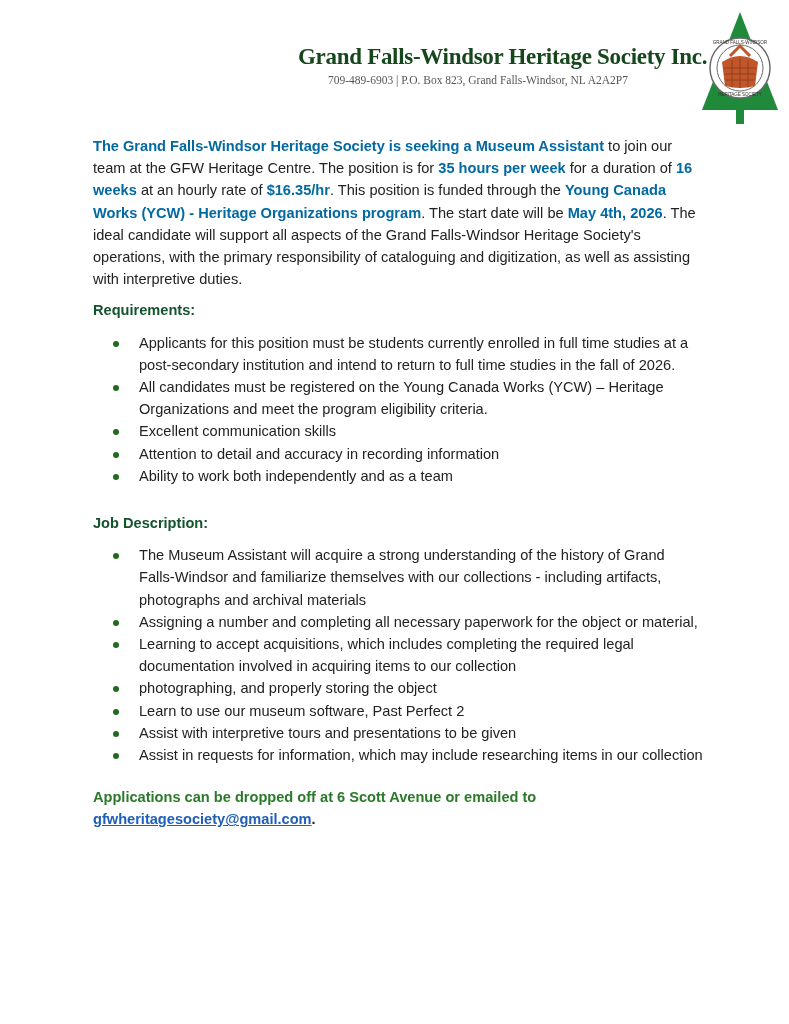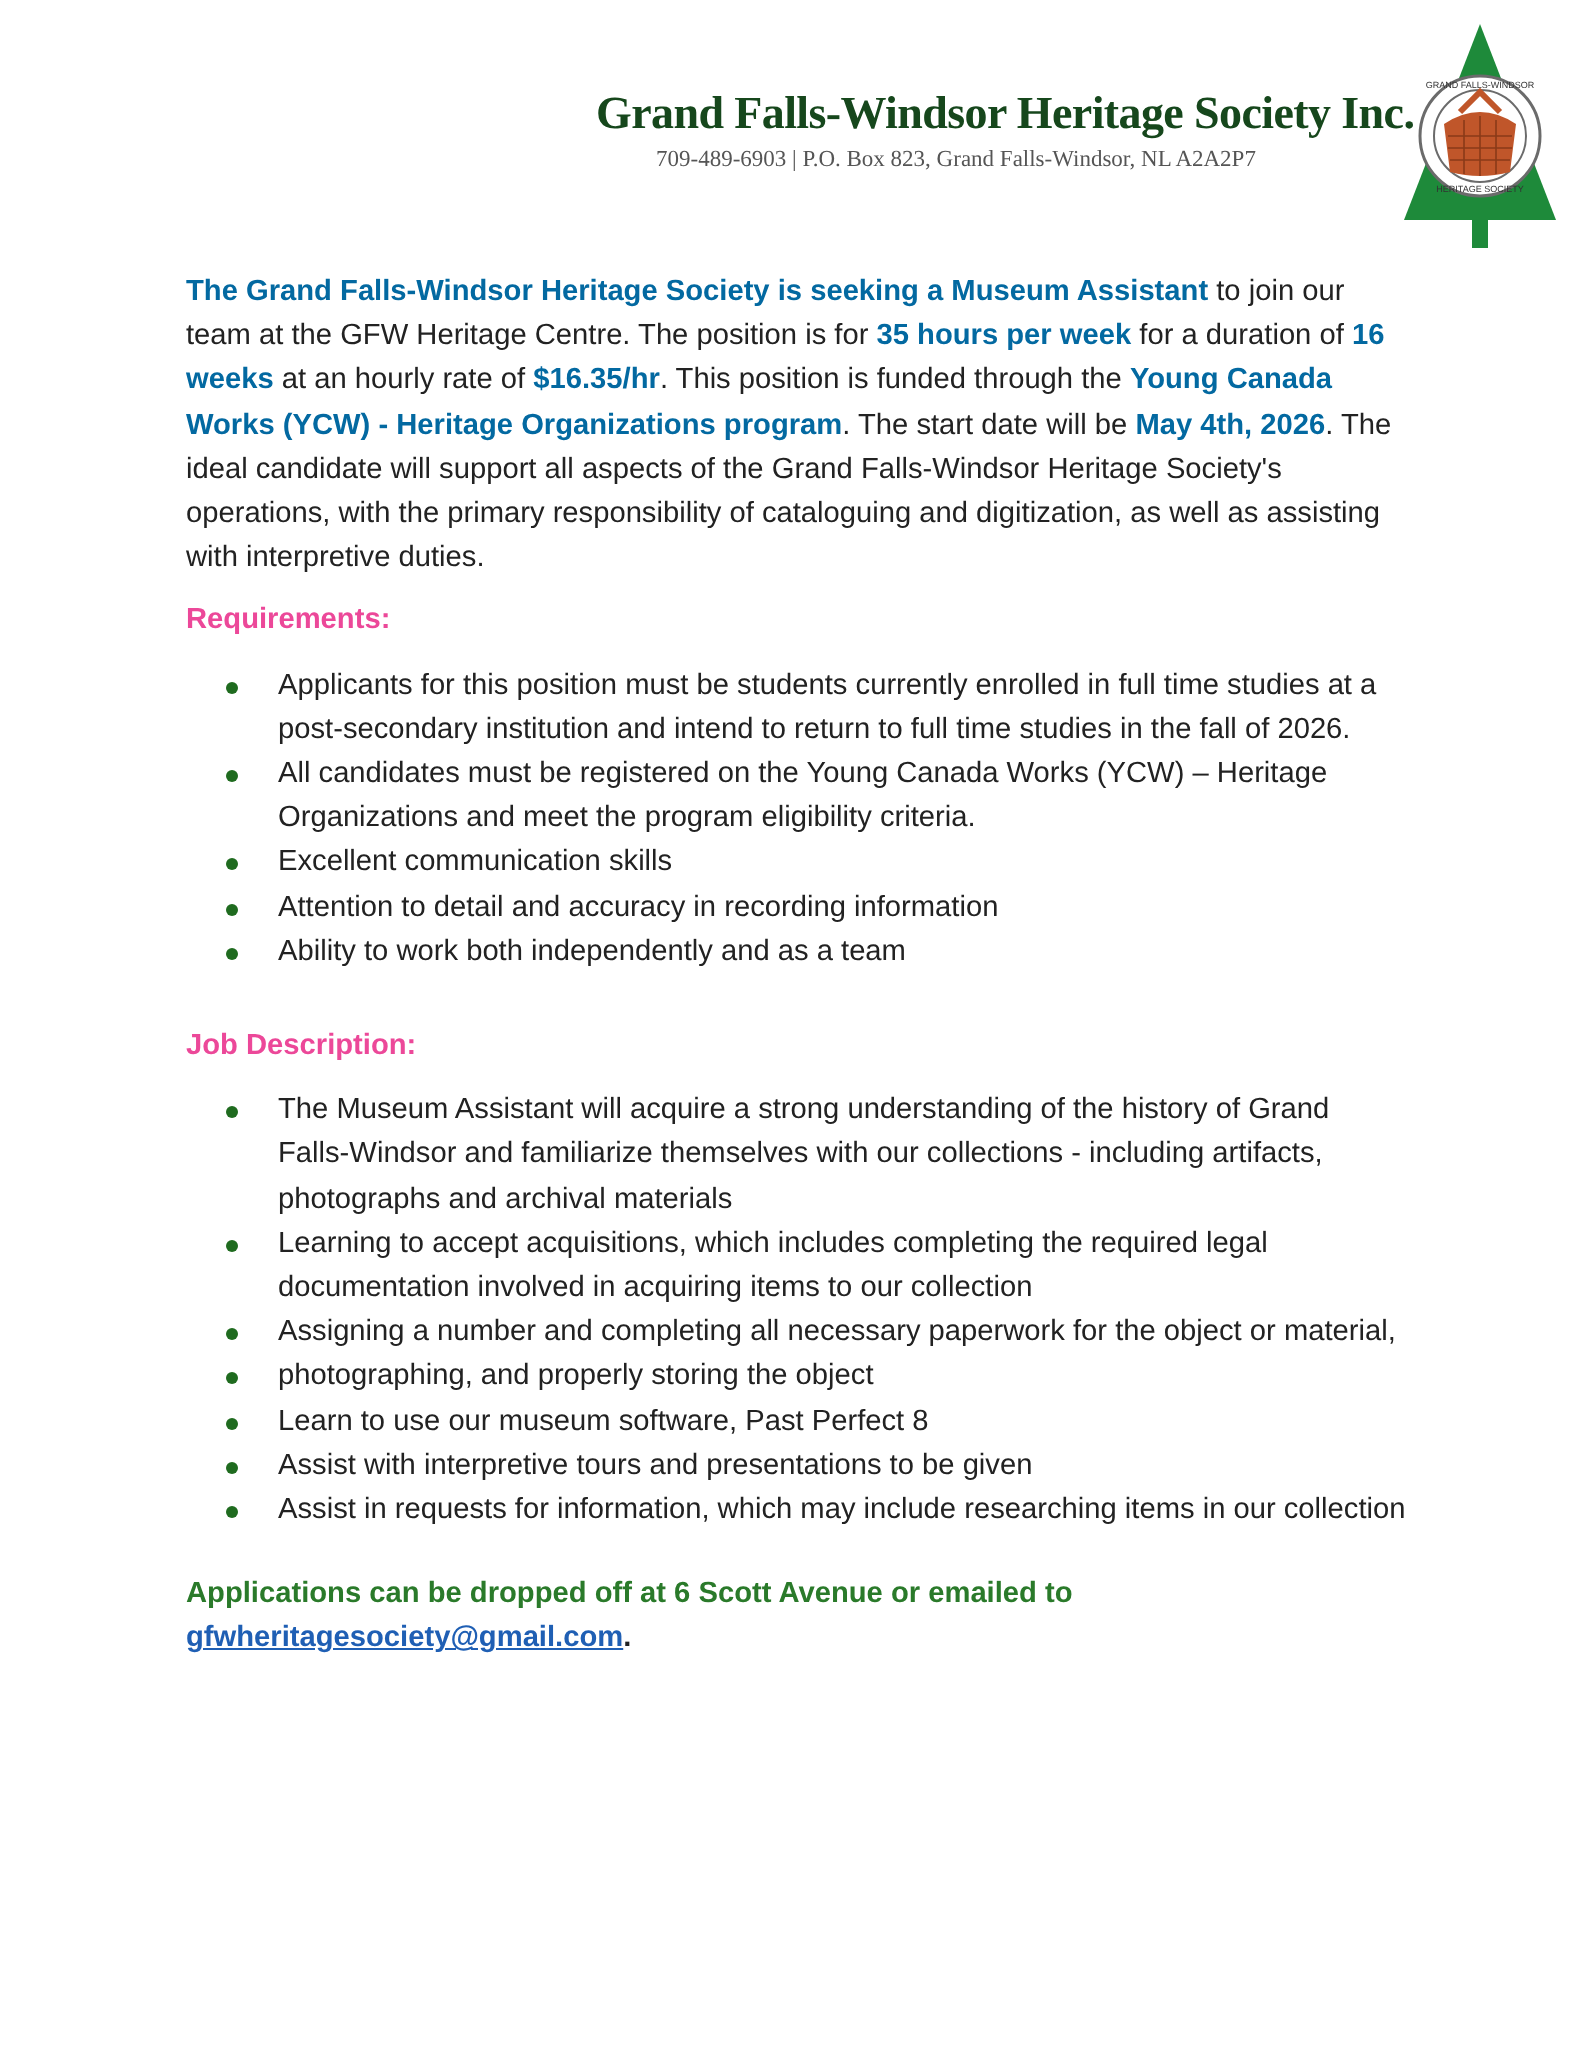--- a/index.html
+++ b/index.html
@@ -19,21 +19,21 @@
   .logo { position: absolute; left: 700px; top: 10px; width: 80px; height: 115px; }
 
   
   .content {
     position: absolute; left: 93px; top: 135px; width: 610px;
     font-family: "Liberation Sans", sans-serif; font-size: 14.6px; line-height: 22.2px; color: #222;
   }
   .g { color: #0369a1; font-weight: bold; }
   .intro { margin: 0; }
   .section-title {
-    color: #ec4899; font-weight: bold; margin: 9px 0 0 0;
+    color: #14532d; font-weight: bold; margin: 9px 0 0 0;
   }
   ul { list-style: none; margin: 10px 0 0 0; padding: 0 0 0 46px; }
   li { position: relative; margin: 0; }
   li::before {
     content: ""; position: absolute; left: -26px; top: 9px;
     width: 6px; height: 6px; border-radius: 50%; background: #1f6b1f;
   }
   .gap { height: 16px; }
   .closing { margin-top: 20px; color: #2a7a2a; font-weight: bold; }
   .closing a { color: #1f5fb4; }
@@ -77,24 +77,24 @@
       <li>All candidates must be registered on the Young Canada Works (YCW) – Heritage Organizations and meet the program eligibility criteria.</li>
       <li>Excellent communication skills</li>
       <li>Attention to detail and accuracy in recording information</li>
       <li>Ability to work both independently and as a team</li>
     </ul>
 
     <div class="gap"></div>
     <div class="section-title">Job Description:</div>
     <ul>
       <li>The Museum Assistant will acquire a strong understanding of the history of Grand Falls-Windsor and familiarize themselves with our collections - including artifacts, photographs and archival materials</li>
+      <li>Assigning a number and completing all necessary paperwork for the object or material,</li>
       <li>Learning to accept acquisitions, which includes completing the required legal documentation involved in acquiring items to our collection</li>
-      <li>Assigning a number and completing all necessary paperwork for the object or material,</li>
       <li>photographing, and properly storing the object</li>
-      <li>Learn to use our museum software, Past Perfect 8</li>
+      <li>Learn to use our museum software, Past Perfect 2</li>
       <li>Assist with interpretive tours and presentations to be given</li>
       <li>Assist in requests for information, which may include researching items in our collection</li>
     </ul>
 
     <div class="closing">
       <div>Applications can be dropped off at 6 Scott Avenue or emailed to</div>
       <div><a href="#">gfwheritagesociety@gmail.com</a><span class="dot">.</span></div>
     </div>
   </div>
 </div>

